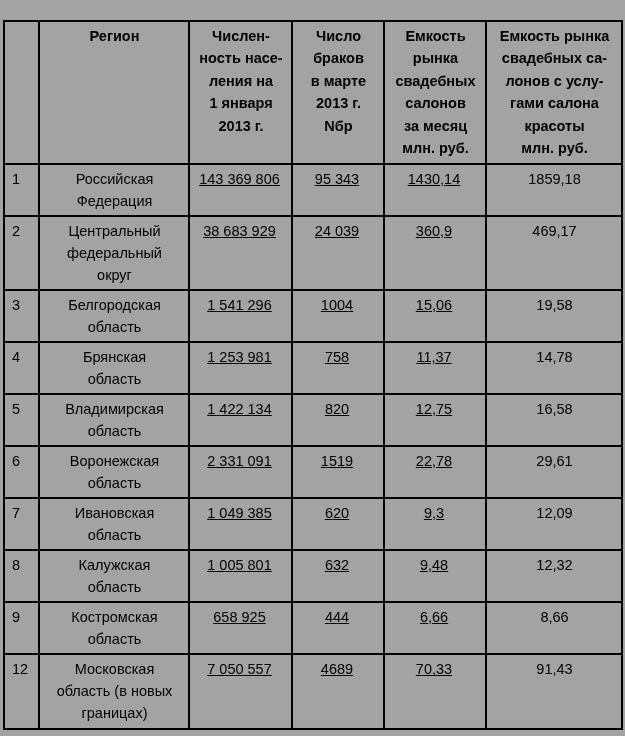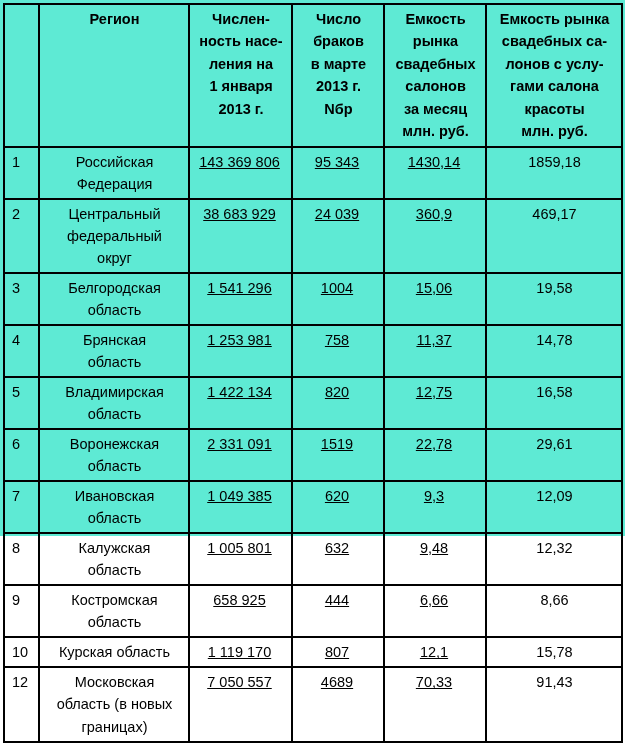--- a/index.html
+++ b/index.html
@@ -10,24 +10,24 @@
   body {
     width: 625px;
     height: 754px;
     overflow: hidden;
     font-family: "Liberation Sans", sans-serif;
     color: #000000;
   }
   .page {
     position: relative;
     width: 625px;
-    height: 536px;
+    height: 736px;
     box-sizing: border-box;
-    padding: 3px 3px 0 3px;
-    background: #5eead4;
+    padding: 20px 3px 0 3px;
+    background: #a3a3a3;
   }
   table.data-table {
     width: 619px;
     border-collapse: collapse;
     table-layout: fixed;
     font-size: 14.5px;
     line-height: 1.52;
   }
   table.data-table td,
   table.data-table th {
@@ -196,28 +196,20 @@
       <tr>
         <td class="cell-num">9</td>
         <td class="cell-region">Костромская
 область</td>
         <td class="cell-pop">658 925</td>
         <td class="cell-mar">444</td>
         <td class="cell-cap1">6,66</td>
         <td class="cell-cap2">8,66</td>
       </tr>
       <tr>
-        <td class="cell-num">10</td>
-        <td class="cell-region">Курская область</td>
-        <td class="cell-pop">1 119 170</td>
-        <td class="cell-mar">807</td>
-        <td class="cell-cap1">12,1</td>
-        <td class="cell-cap2">15,78</td>
-      </tr>
-      <tr>
         <td class="cell-num">12</td>
         <td class="cell-region">Московская
 область (в новых
 границах)</td>
         <td class="cell-pop">7 050 557</td>
         <td class="cell-mar">4689</td>
         <td class="cell-cap1">70,33</td>
         <td class="cell-cap2">91,43</td>
       </tr>
 

